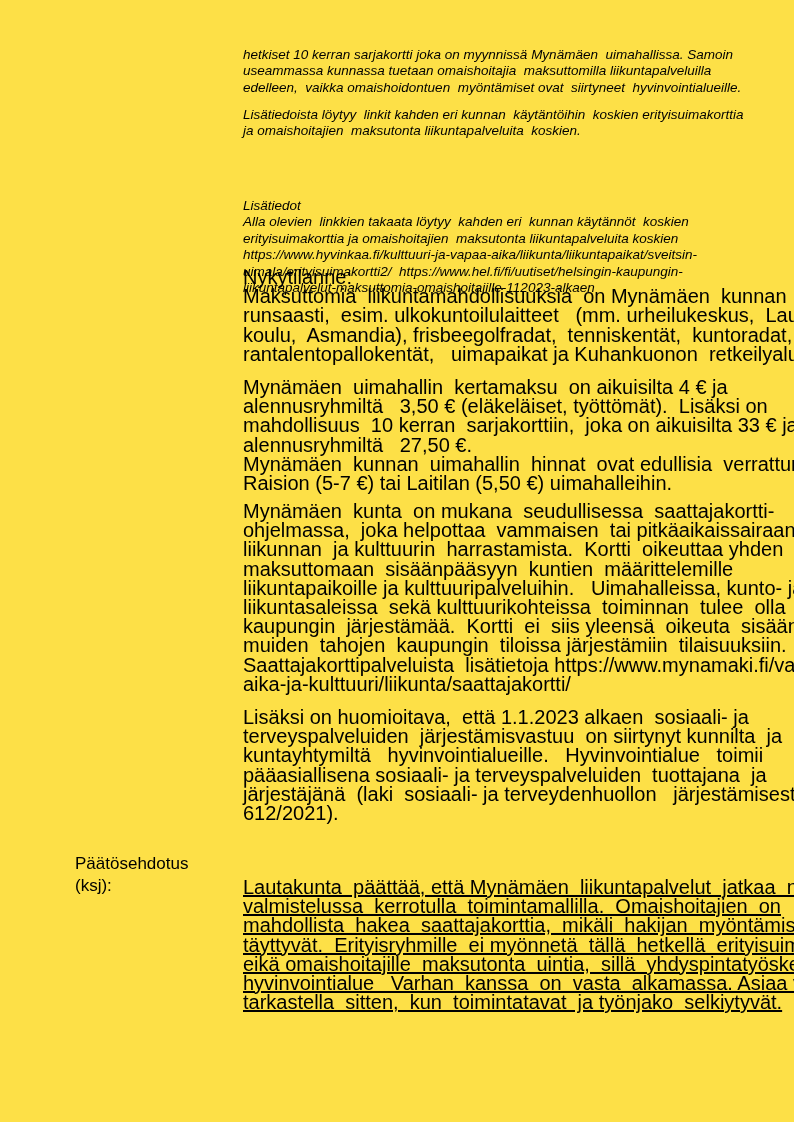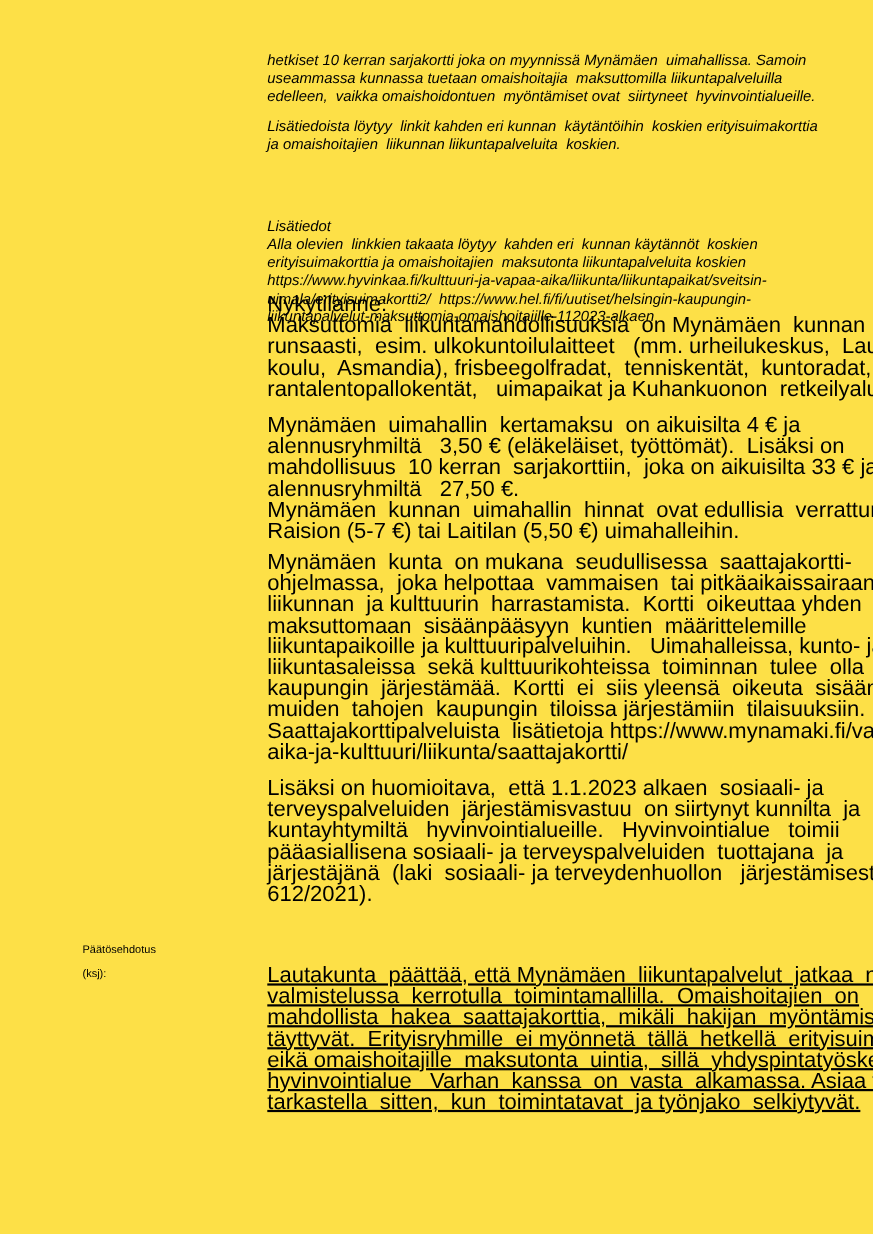--- a/index.html
+++ b/index.html
@@ -30,21 +30,21 @@
   }
   
   .bd {
     left: 243px;
     font-size: 20px;
     line-height: 19.2px;
   }
   
   .lbl {
     left: 75px;
-    font-size: 10px;
+    font-size: 17px;
     line-height: 21.5px;
   }
   .top-ip1 { top: 47px; }
   .top-ip2 { top: 107px; }
   .top-ip3 { top: 154px; margin-top: 44px; }
   .top-p4  { top: 268px; }
   .top-p5  { top: 378px; }
   .top-p6  { top: 502px; }
   .top-p7  { top: 708px; }
   .top-lbl { top: 853px; }
@@ -53,21 +53,21 @@
 </head>
 <body>
 
 <div class="page">
 
   <p class="blk it top-ip1">hetkiset 10 kerran sarjakortti joka on myynnissä Mynämäen  uimahallissa. Samoin
 useammassa kunnassa tuetaan omaishoitajia  maksuttomilla liikuntapalveluilla
 edelleen,  vaikka omaishoidontuen  myöntämiset ovat  siirtyneet  hyvinvointialueille.</p>
 
   <p class="blk it top-ip2">Lisätiedoista löytyy  linkit kahden eri kunnan  käytäntöihin  koskien erityisuimakorttia
-ja omaishoitajien  liikunnan liikuntapalveluita  koskien.</p>
+ja omaishoitajien  maksutonta liikuntapalveluita  koskien.</p>
 
   <p class="blk it top-ip3">Lisätiedot
 Alla olevien  linkkien takaata löytyy  kahden eri  kunnan käytännöt  koskien
 erityisuimakorttia ja omaishoitajien  maksutonta liikuntapalveluita koskien
 https://www.hyvinkaa.fi/kulttuuri-ja-vapaa-aika/liikunta/liikuntapaikat/sveitsin-
 uimala/erityisuimakortti2/  https://www.hel.fi/fi/uutiset/helsingin-kaupungin-
 liikuntapalvelut-maksuttomia-omaishoitajille-112023-alkaen</p>
 
   <p class="blk bd top-p4">Nykytilanne:
 Maksuttomia  liikuntamahdollisuuksia  on Mynämäen  kunnan  alueella

